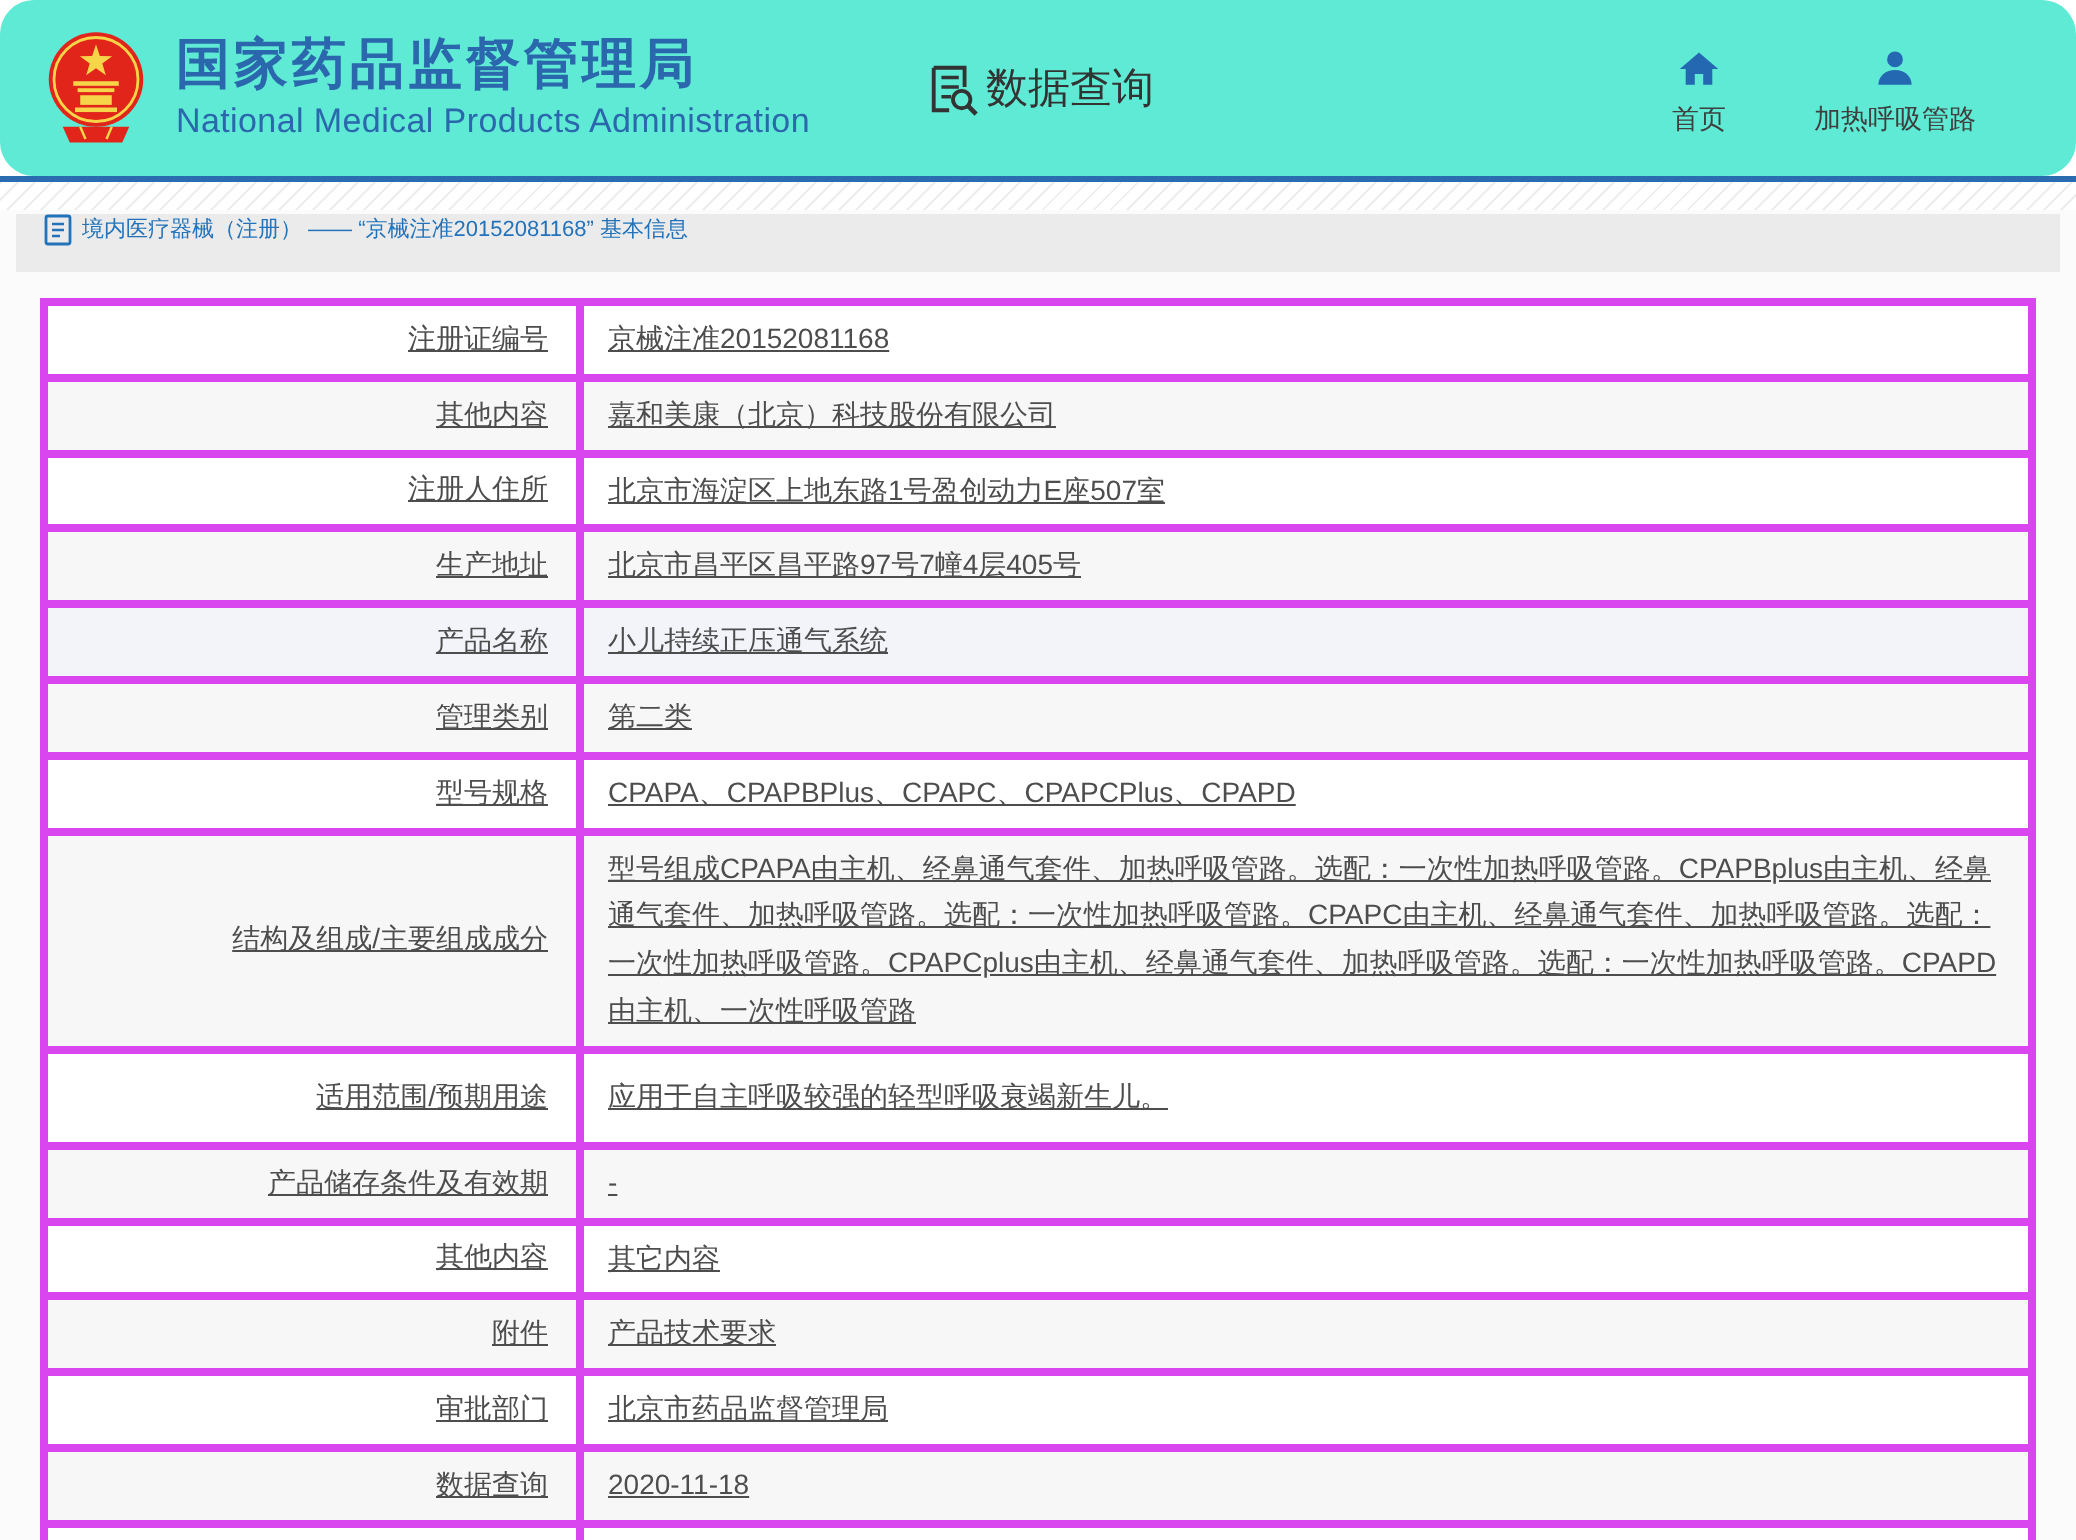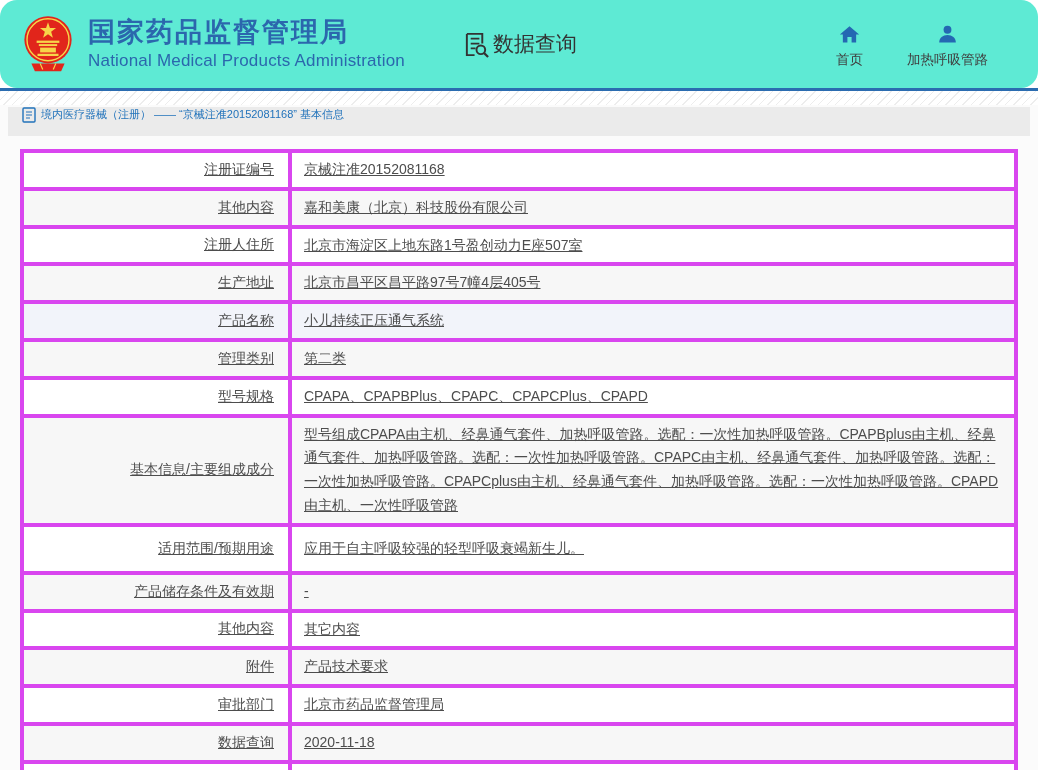--- a/index.html
+++ b/index.html
@@ -147,21 +147,21 @@
           </tr>
           <tr>
             <td class="lbl">管理类别</td>
             <td class="val">第二类</td>
           </tr>
           <tr>
             <td class="lbl">型号规格</td>
             <td class="val">CPAPA、CPAPBPlus、CPAPC、CPAPCPlus、CPAPD</td>
           </tr>
           <tr>
-            <td class="lbl">基本信息/主要组成成分</td>
+            <td class="lbl">结构及组成/主要组成成分</td>
             <td class="val">型号组成CPAPA由主机、经鼻通气套件、加热呼吸管路。选配：一次性加热呼吸管路。CPAPBplus由主机、经鼻通气套件、加热呼吸管路。选配：一次性加热呼吸管路。CPAPC由主机、经鼻通气套件、加热呼吸管路。选配：一次性加热呼吸管路。CPAPCplus由主机、经鼻通气套件、加热呼吸管路。选配：一次性加热呼吸管路。CPAPD由主机、一次性呼吸管路</td>
           </tr>
           <tr class="tall">
             <td class="lbl">适用范围/预期用途</td>
             <td class="val">应用于自主呼吸较强的轻型呼吸衰竭新生儿。</td>
           </tr>
           <tr>
             <td class="lbl">产品储存条件及有效期</td>
             <td class="val">-</td>
           </tr>

